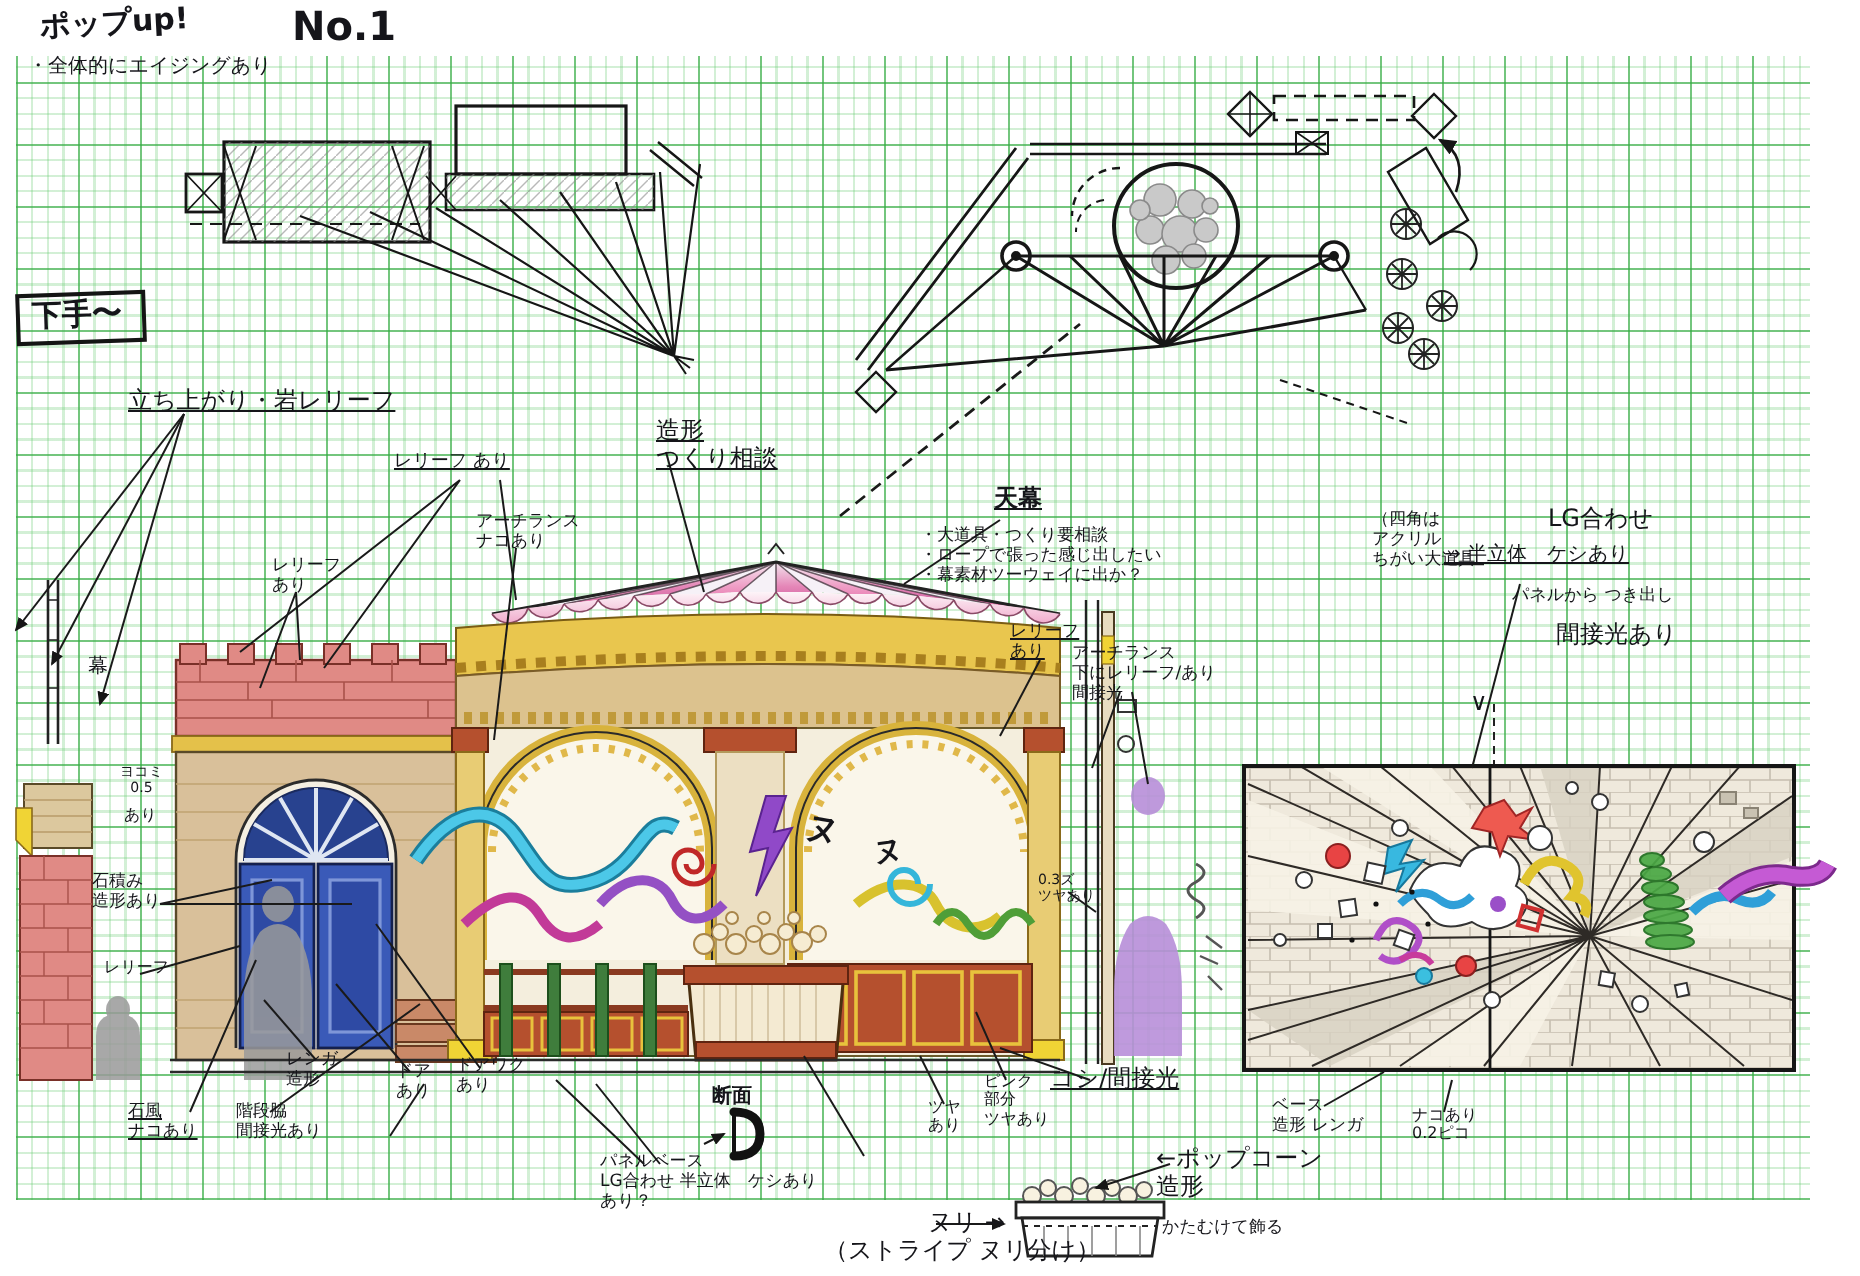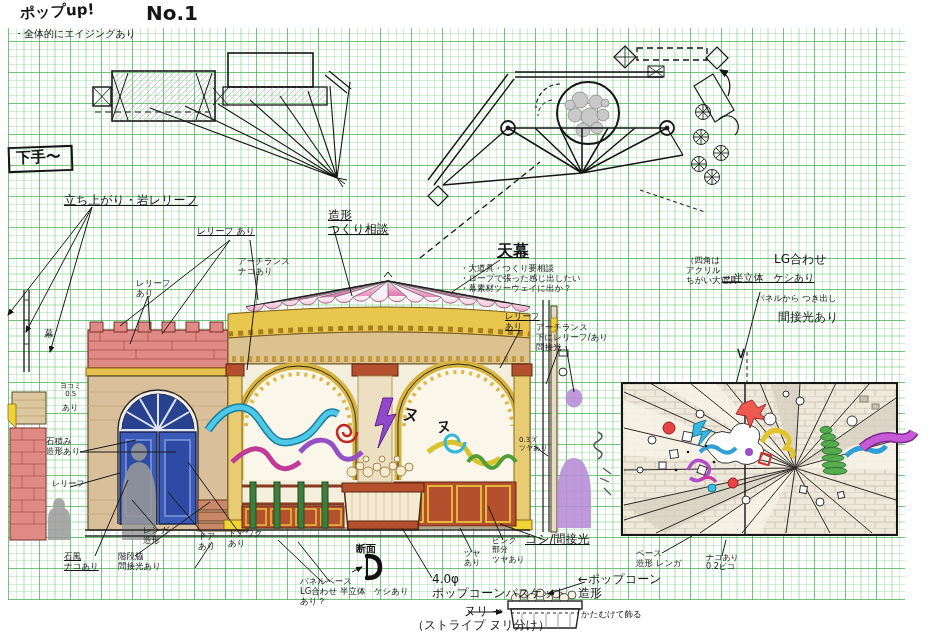--- a/index.html
+++ b/index.html
@@ -9,21 +9,21 @@
     background-image:
       repeating-linear-gradient(90deg, rgba(52,170,66,.60) 0 1px, transparent 1px 31px),
       repeating-linear-gradient(0deg,  rgba(52,170,66,.60) 0 1px, transparent 1px 31px),
       repeating-linear-gradient(90deg, rgba(96,200,106,.28) 0 1px, transparent 1px 7.75px),
       repeating-linear-gradient(0deg,  rgba(96,200,106,.28) 0 1px, transparent 1px 7.75px);}
   svg{position:absolute;left:0;top:0;}
   .ann{position:absolute;font-size:9px;line-height:1.18;white-space:pre-line;color:#15151a;z-index:5;}
   .ul{text-decoration:underline;}
   .b{font-weight:bold;}
   .s7{font-size:7px;} .s8{font-size:8px;} .s85{font-size:8.5px;} .s95{font-size:12px;margin-left:12px;}
-  .s10{font-size:10px;} .s11{font-size:16px;} .s14{font-size:20px;} .s15{font-size:15px;}
+  .s10{font-size:10px;} .s11{font-size:12px;} .s14{font-size:20px;} .s15{font-size:15px;}
   .boxed{border:2px solid #141414;padding:1px 10px 3px 6px;font-weight:bold;font-size:15px;
          transform:rotate(-2deg);background:transparent;}
 </style>
 </head>
 <body>
 
 <div id="stage">
   <div id="grid"></div>
 
   <svg width="930" height="638" viewBox="0 0 930 638">
@@ -459,22 +459,20 @@
   <div class="ann s85" style="left:143px;top:525px;">レンガ
 造形</div>
   <div class="ann s85" style="left:198px;top:531px;">ドア
 あり</div>
   <div class="ann s85" style="left:228px;top:528px;">ドアワク
 あり</div>
   <div class="ann s10 b" style="left:356px;top:543px;">断面</div>
   <div class="ann s85" style="left:300px;top:576px;">パネルベース
 LG合わせ 半立体　ケシあり
 あり？</div>
-  <div class="ann s95" style="left:420px;top:572px;">4.0φ
-ポップコーンバスケット</div>
   <div class="ann s95" style="left:452px;top:604px;">ヌリ →</div>
   <div class="ann s95" style="left:400px;top:618px;">（ストライプ ヌリ分け）</div>
   <div class="ann s8" style="left:464px;top:549px;">ツヤ
 あり</div>
   <div class="ann s8" style="left:492px;top:536px;">ピンク
 部分
 ツヤあり</div>
   <div class="ann s95 ul" style="left:513px;top:532px;">コシ/間接光</div>
   <div class="ann s95" style="left:566px;top:572px;">←ポップコーン
 造形</div>

